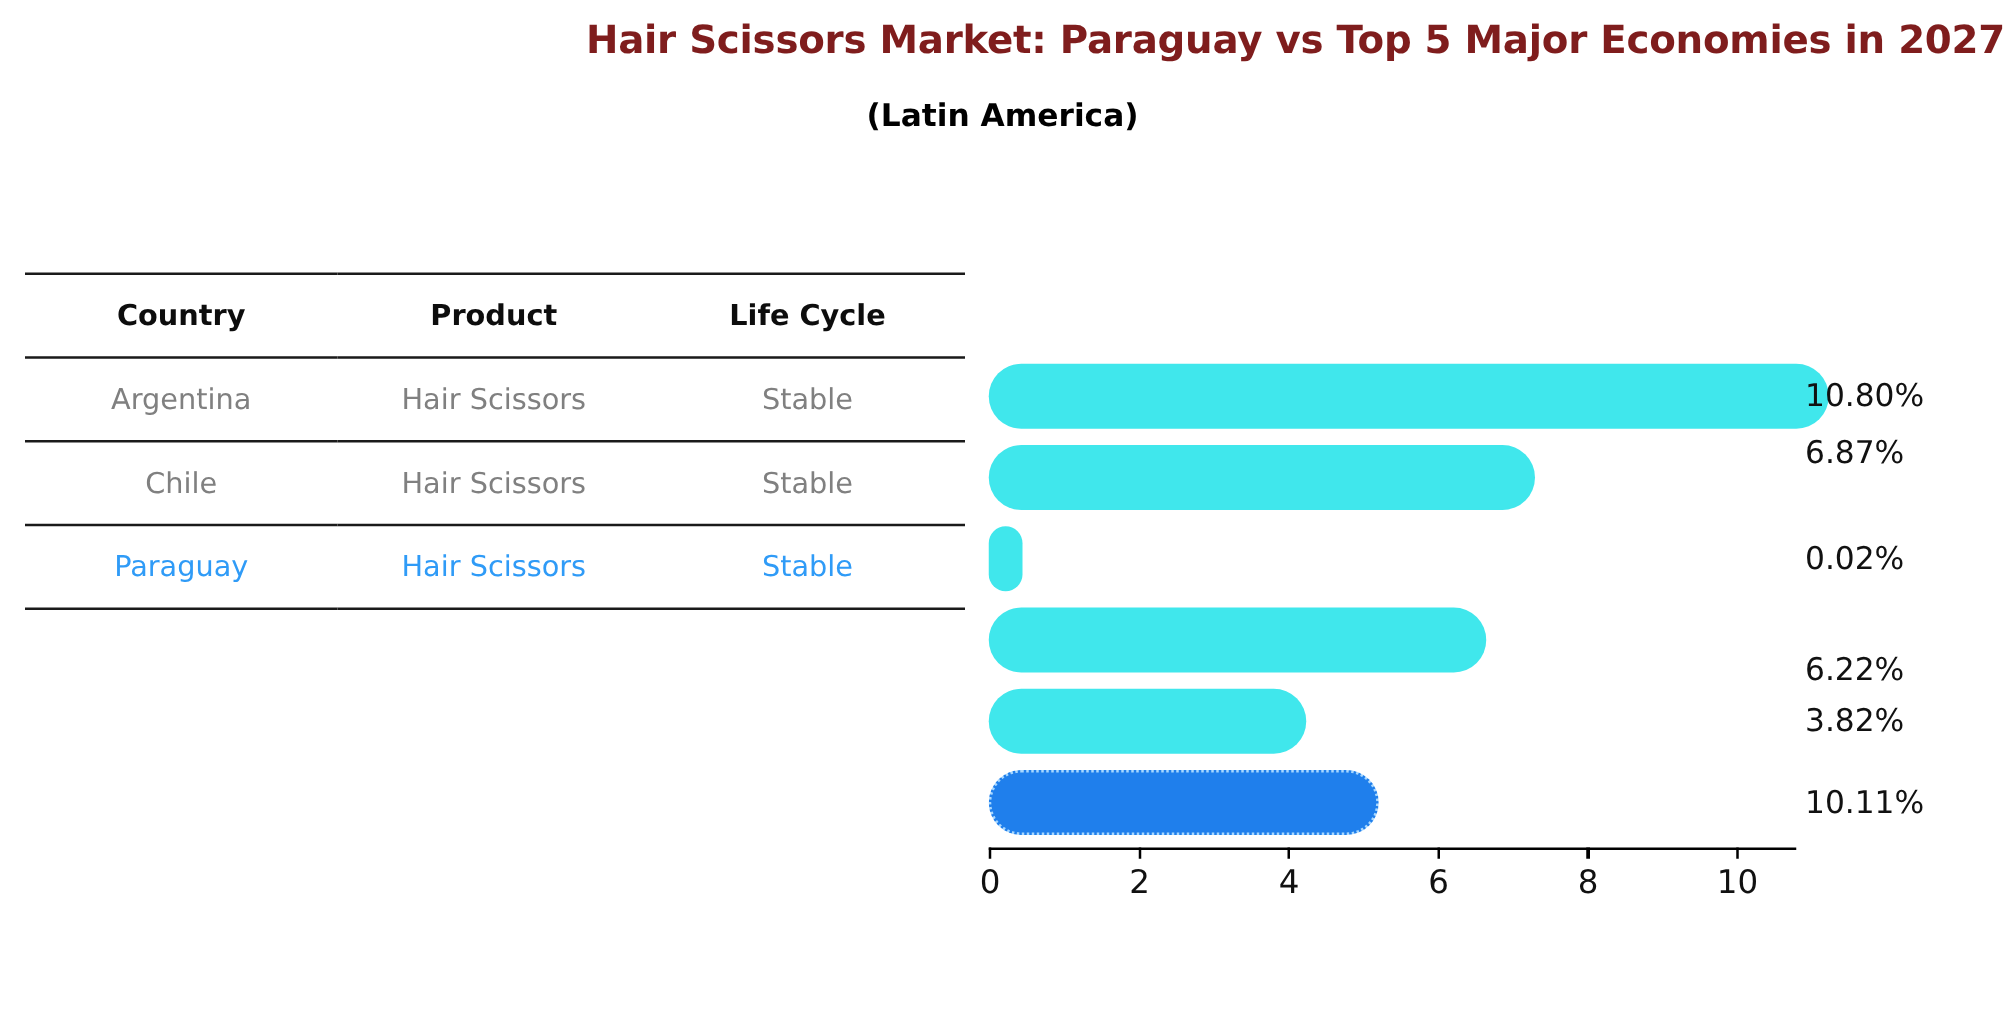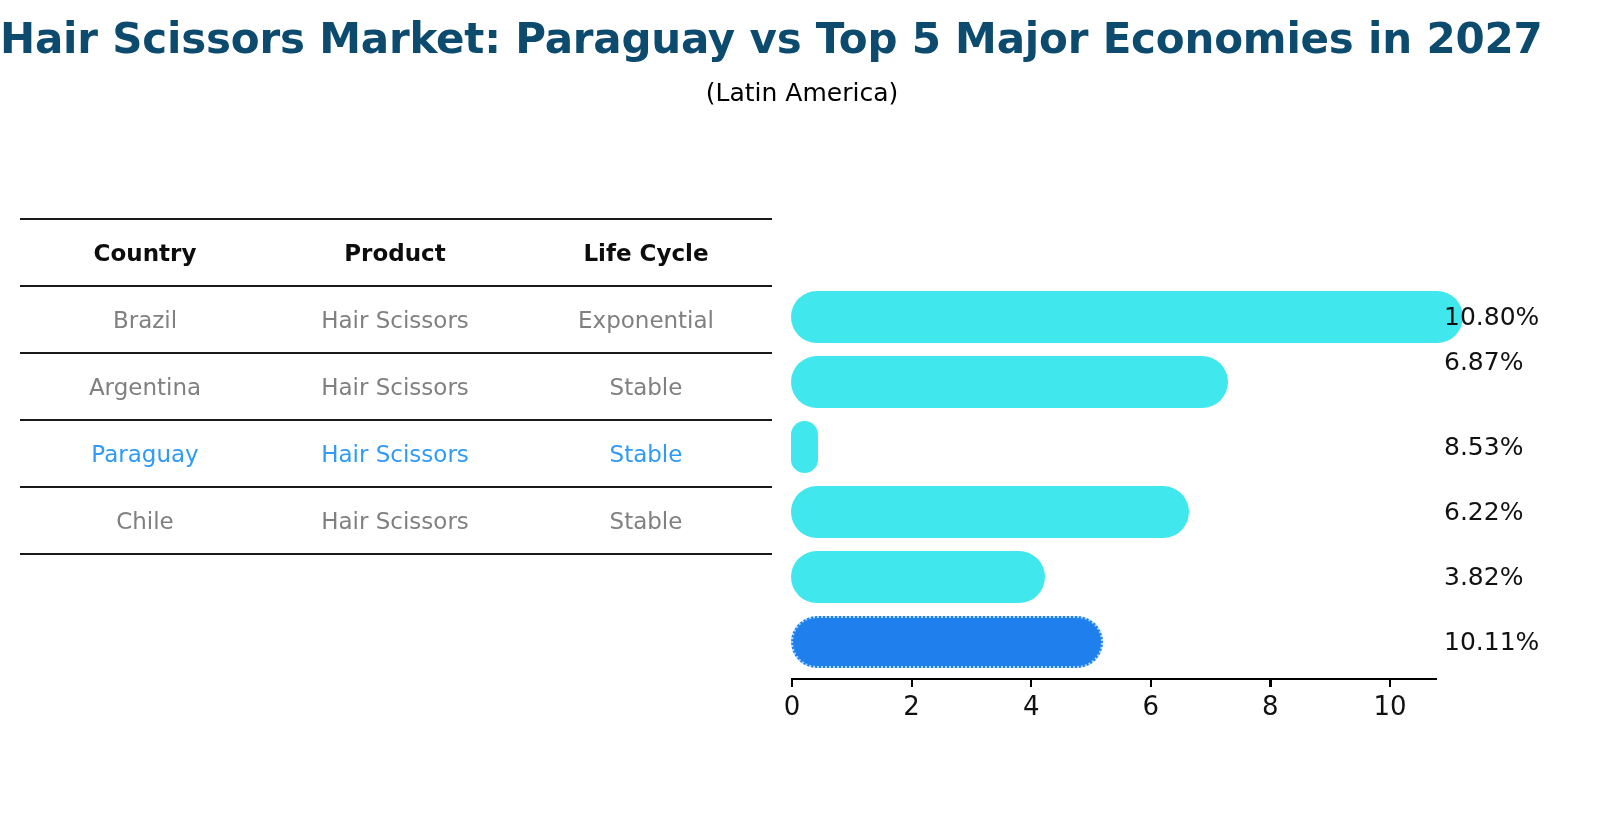--- a/index.html
+++ b/index.html
@@ -19,34 +19,34 @@
     width: 1604px;
     height: 823px;
   }
 
   
   .title-main {
     position: absolute;
     left: 0;
     top: 14px;
     width: 1604px;
-    text-align: left;
-    font-size: 42px;
+    text-align: right;
+    font-size: 31px;
     font-weight: 700;
-    color: #0c4a6e;
+    color: #7f1d1d;
     letter-spacing: -0.2px;
   }
   .title-sub {
     position: absolute;
     left: 0;
     top: 78px;
     width: 1604px;
     text-align: center;
     font-size: 25px;
-    font-weight: 400;
+    font-weight: 700;
     color: #000000;
   }
 
   
   #table-block {
     position: absolute;
     left: 20px;
     top: 218px;
     width: 752px;
   }
@@ -157,36 +157,31 @@
       </colgroup>
       <thead>
         <tr class="rule-row">
           <th>Country</th>
           <th>Product</th>
           <th>Life Cycle</th>
         </tr>
       </thead>
       <tbody>
         <tr class="rule-row">
-          <td>Brazil</td>
-          <td>Hair Scissors</td>
-          <td>Exponential</td>
-        </tr>
-        <tr class="rule-row">
           <td>Argentina</td>
           <td>Hair Scissors</td>
           <td>Stable</td>
         </tr>
+        <tr class="rule-row">
+          <td>Chile</td>
+          <td>Hair Scissors</td>
+          <td>Stable</td>
+        </tr>
         <tr class="rule-row highlight">
           <td>Paraguay</td>
-          <td>Hair Scissors</td>
-          <td>Stable</td>
-        </tr>
-        <tr class="rule-row">
-          <td>Chile</td>
           <td>Hair Scissors</td>
           <td>Stable</td>
         </tr>
         <tr class="rule-row">
           <td style="height:0"></td>
           <td style="height:0"></td>
           <td style="height:0"></td>
         </tr>
       </tbody>
     </table>
@@ -197,22 +192,22 @@
         <div class="bar cyan" style="left: 791px; top: 291px; width: 671.84px; height: 52px;"></div>
         <div class="bar cyan" style="left: 791px; top: 356px; width: 436.826px; height: 52px;"></div>
         <div class="bar cyan" style="left: 791px; top: 421px; width: 27.196px; height: 52px;"></div>
         <div class="bar cyan" style="left: 791px; top: 486px; width: 397.956px; height: 52px;"></div>
         <div class="bar cyan" style="left: 791px; top: 551px; width: 254.436px; height: 52px;"></div>
         <div class="bar blue" style="left: 791px; top: 616px; width: 312.442px; height: 52px;"></div>
       </div>
     <div id="labels-layer">
         <div class="vlabel" style="left: 1444px; top: 304px;">10.80%</div>
         <div class="vlabel" style="left: 1444px; top: 349px;">6.87%</div>
-        <div class="vlabel" style="left: 1444px; top: 434px;">8.53%</div>
-        <div class="vlabel" style="left: 1444px; top: 499px;">6.22%</div>
+        <div class="vlabel" style="left: 1444px; top: 434px;">0.02%</div>
+        <div class="vlabel" style="left: 1444px; top: 523px;">6.22%</div>
         <div class="vlabel" style="left: 1444px; top: 564px;">3.82%</div>
         <div class="vlabel" style="left: 1444px; top: 629px;">10.11%</div>
       </div>
     <div id="xaxis-line"></div>
     <div id="ticks-layer">
         <div class="xtick" style="left: 791px;"></div>
         <div class="xticklabel" style="left: 792px;">0</div>
         <div class="xtick" style="left: 910.6px;"></div>
         <div class="xticklabel" style="left: 911.6px;">2</div>
         <div class="xtick" style="left: 1030.2px;"></div>

